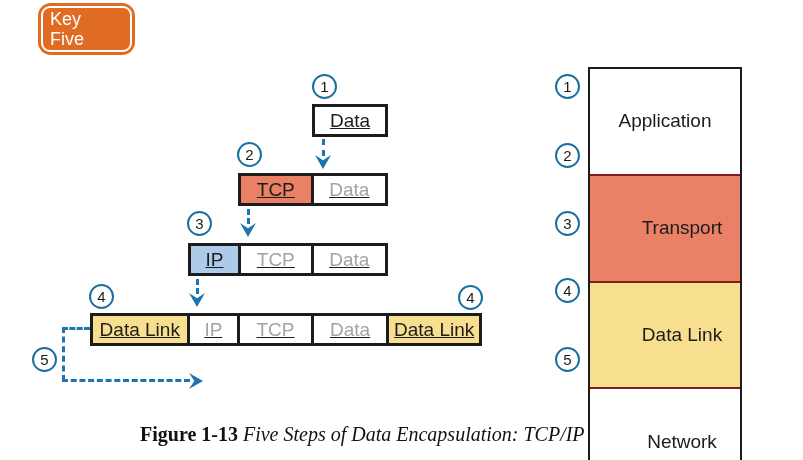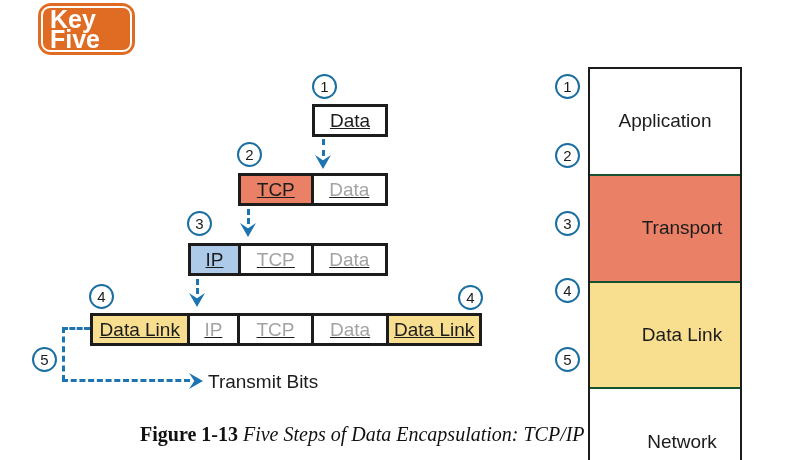--- a/index.html
+++ b/index.html
@@ -5,21 +5,21 @@
   html,body{margin:0;padding:0;background:#fff;}
   #canvas{
     position:relative;width:803px;height:460px;background:#ffffff;overflow:hidden;
     font-family:"Liberation Sans","DejaVu Sans",sans-serif;color:#1c1c1c;
   }
 
   
   .badge{position:absolute;left:38px;top:3px;width:97px;height:52px;
     background:#e06c24;border-radius:13px;padding:3px;box-sizing:border-box;}
   .badge-inner{width:100%;height:100%;border:2px solid #ffffff;border-radius:9px;
-    box-sizing:border-box;color:#ffffff;font-weight:bold;font-size:25px;line-height:20px;
+    box-sizing:border-box;color:#ffffff;font-weight:normal;font-size:18px;line-height:20px;
     padding:1px 0 0 7px;}
 
   
   .circle{position:absolute;width:25px;height:25px;border:2.5px solid #1b6fa0;border-radius:50%;
     background:#ffffff;box-sizing:border-box;display:flex;align-items:center;justify-content:center;
     font-size:15px;color:#1c1c1c;}
 
   
   .row{position:absolute;height:33px;display:flex;border:3px solid #1c1c1c;background:#ffffff;
     box-sizing:border-box;text-decoration:underline;}
@@ -38,21 +38,21 @@
     clip-path:polygon(0 0,50% 38%,100% 0,50% 100%);}
   .arrow-right{position:absolute;width:14px;height:16px;background:#1e74b0;
     clip-path:polygon(0 0,38% 50%,0 100%,100% 50%);}
 
   .transmit-label{position:absolute;left:208px;top:371px;font-size:19px;color:#1c1c1c;}
 
   
   .stack{position:absolute;left:588px;top:67px;width:154px;height:429px;
     border:2px solid #1c1c1c;box-sizing:border-box;display:flex;flex-direction:column;background:#fff;}
   .layer{flex:1;display:flex;align-items:center;justify-content:center;font-size:19px;color:#1c1c1c;}
-  .layer + .layer{border-top:2px solid #14532d;padding-left:34px;}
+  .layer + .layer{border-top:2px solid #7f1d1d;padding-left:34px;}
 
   
   .caption{position:absolute;left:140px;top:423px;font-family:Liberation Serif, serif;
     font-size:20px;color:#111;white-space:nowrap;}
   .caption .fig-label{font-weight:bold;}
   .caption .fig-title{font-style:italic;}
 </style>
 </head>
 <body>
 
@@ -101,21 +101,20 @@
     <div class="seg ghost" style="flex:50;">IP</div>
     <div class="seg ghost" style="flex:74;">TCP</div>
     <div class="seg ghost" style="flex:76;">Data</div>
     <div class="seg fill-yellow" style="flex:94;">Data Link</div>
   </div>
 
   <div class="hstem" style="left:62px;top:327px;width:28px;"></div>
   <div class="vstem" style="left:62px;top:327px;height:54px;"></div>
   <div class="hstem" style="left:62px;top:379px;width:128px;"></div>
   <div class="arrow-right" style="left:189px;top:373px;"></div>
-  <div class="transmit-label">Transmit Bits</div>
 
   <div class="circle" style="left:555px;top:74px;">1</div>
   <div class="circle" style="left:555px;top:143px;">2</div>
   <div class="circle" style="left:555px;top:211px;">3</div>
   <div class="circle" style="left:555px;top:278px;">4</div>
   <div class="circle" style="left:555px;top:347px;">5</div>
 
   <div class="stack">
     <div class="layer">Application</div>
     <div class="layer fill-salmon">Transport</div>

